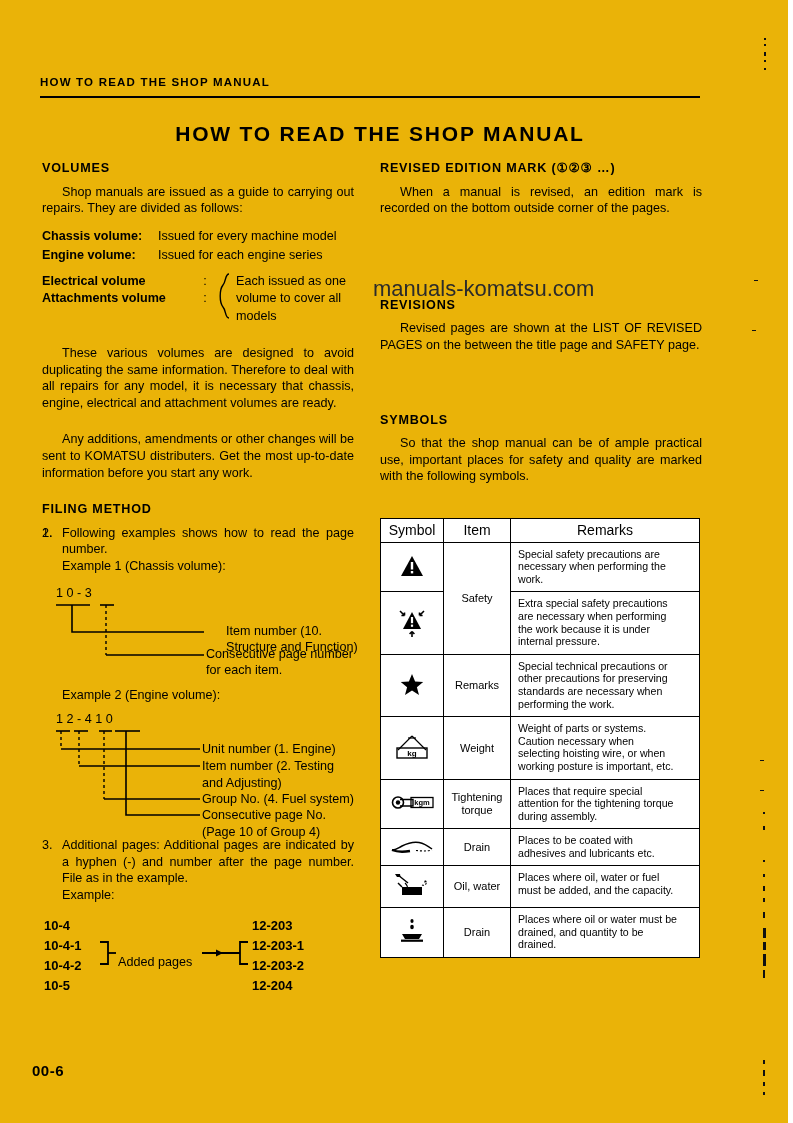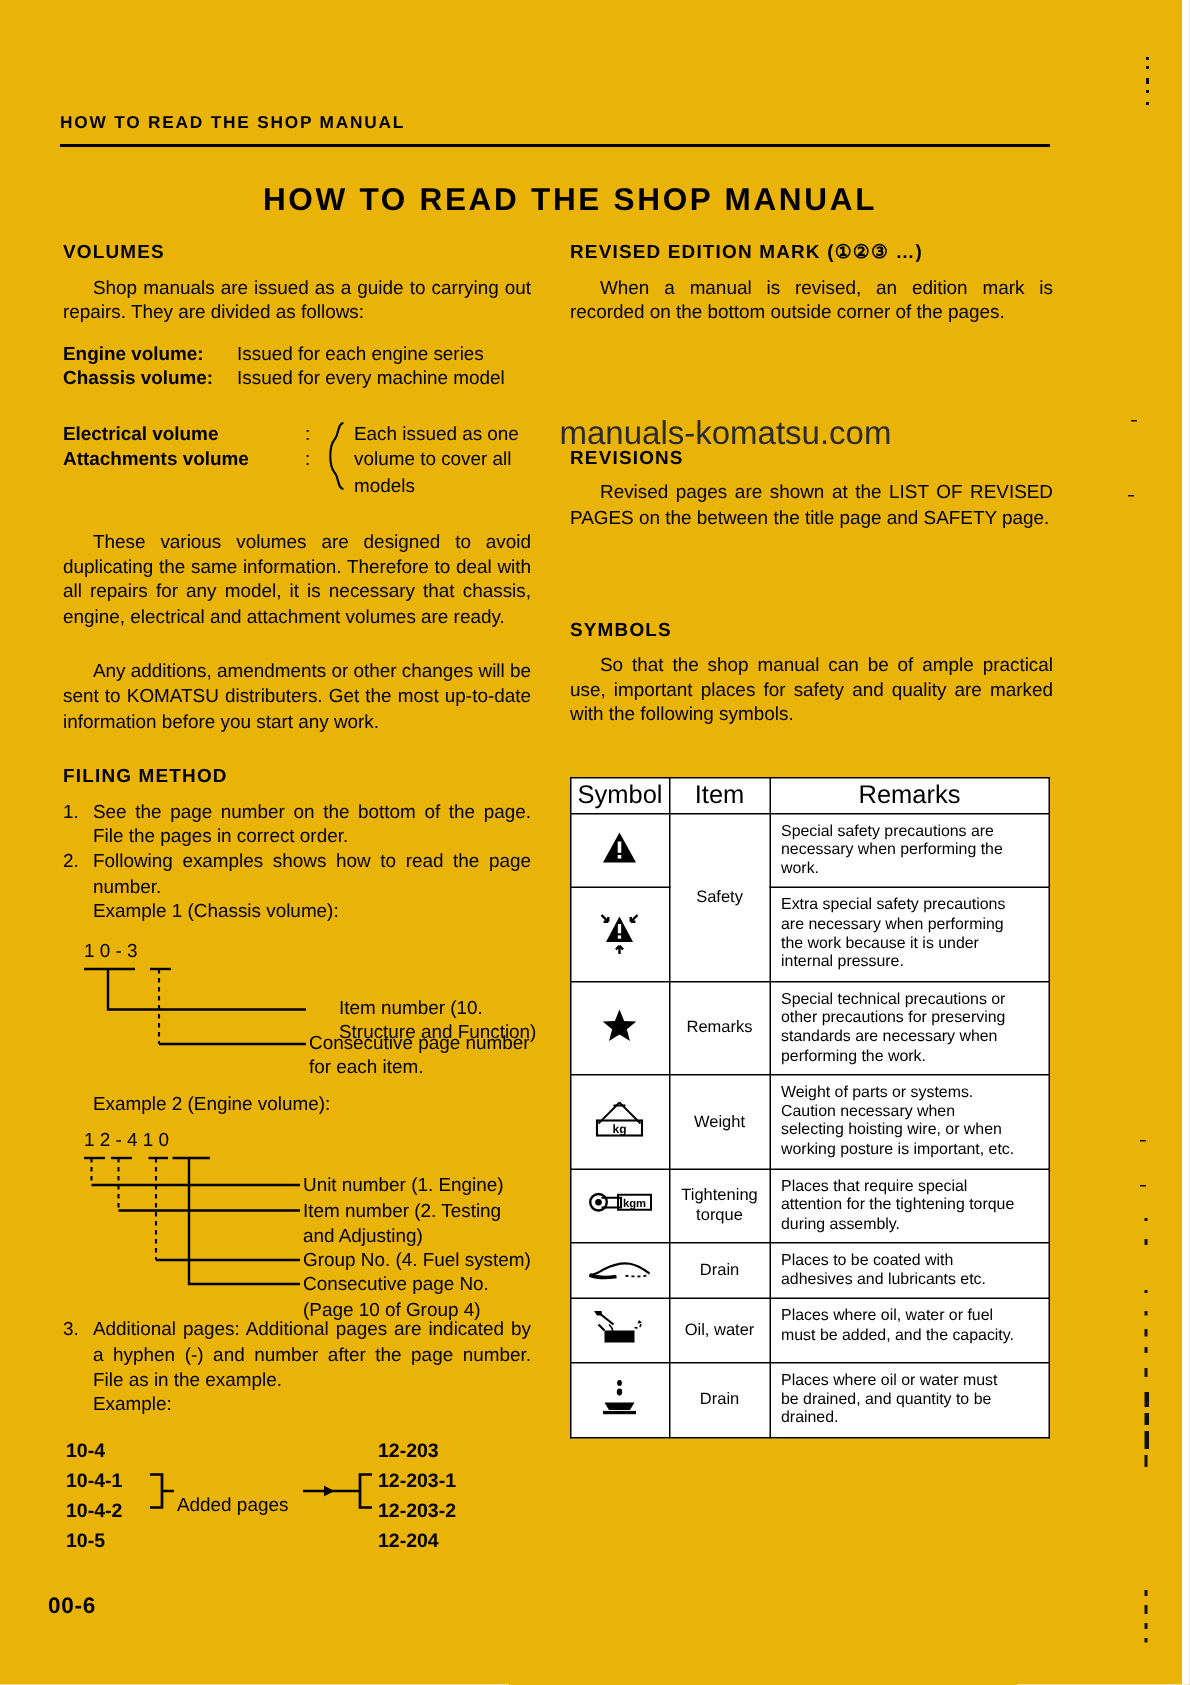--- a/index.html
+++ b/index.html
@@ -86,21 +86,21 @@
   .volrow .lab {
     font-weight: bold;
     width: 116px;
     flex: 0 0 116px;
   }
   .volrow .val { flex: 1; }
 
   .volgroup {
     display: flex;
     align-items: stretch;
-    margin-top: 20px;
+    margin-top: 9px;
   }
   .volgroup .labels {
     width: 150px;
     flex: 0 0 150px;
     font-weight: bold;
     line-height: 17px;
   }
   .volgroup .colons {
     width: 26px;
     flex: 0 0 26px;
@@ -182,21 +182,21 @@
     background: #fff;
   }
   table.symbols td, table.symbols th {
     border: 1px solid #000;
     padding: 4px 5px;
     vertical-align: middle;
     font-weight: normal;
   }
   table.symbols thead th {
     text-align: center;
-    font-size: 17px;
+    font-size: 14px;
     padding: 5px 4px;
   }
   table.symbols td.sym {
     width: 58px;
     text-align: center;
     vertical-align: middle;
     padding: 6px 2px;
   }
   table.symbols td.item {
     width: 56px;
@@ -253,27 +253,27 @@
   <div class="runrule"></div>
 
   <div class="maintitle">HOW  TO  READ  THE  SHOP  MANUAL</div>
 
   <div class="col col-left">
 
     <h2 class="sec">VOLUMES</h2>
     <p class="body">Shop manuals are issued as a guide to carrying out repairs. They are divided as follows:</p>
 
     <div class="voltable">
+      <div class="volrow">
+        <div class="lab">Chassis volume:</div>
+        <div class="val">Issued for every machine model</div>
+      </div>
       <div class="volrow" style="margin-top:3px;">
         <div class="lab">Engine volume:</div>
         <div class="val">Issued for each engine series</div>
-      </div>
-      <div class="volrow">
-        <div class="lab">Chassis volume:</div>
-        <div class="val">Issued for every machine model</div>
       </div>
 
       <div class="volgroup">
         <div class="labels">
           <div>Electrical volume</div>
           <div>Attachments volume</div>
         </div>
         <div class="colons">
           <div>:</div>
           <div>:</div>
@@ -292,21 +292,20 @@
 
     <div class="gap2"></div>
     <p class="body">Any additions, amendments or other changes will be sent to KOMATSU distributers. Get the most up-to-date information before you start any work.</p>
 
     <div class="gap2"></div>
     <h2 class="sec">FILING METHOD</h2>
 
     <ol class="filing">
       <li>
         <span class="num">1.</span>
-        <span>See the page number on the bottom of the page. File the pages in correct order.</span>
       </li>
       <li>
         <span class="num">2.</span>
         <span>Following examples shows how to read the page number.</span>
         <div class="exline">Example 1 (Chassis volume):</div>
       </li>
     </ol>
 
     <div class="ex-wrap" style="height:96px; margin-top:10px;">
       <div class="code" style="position:absolute; left:14px; top:0;">1 0 - 3</div>

